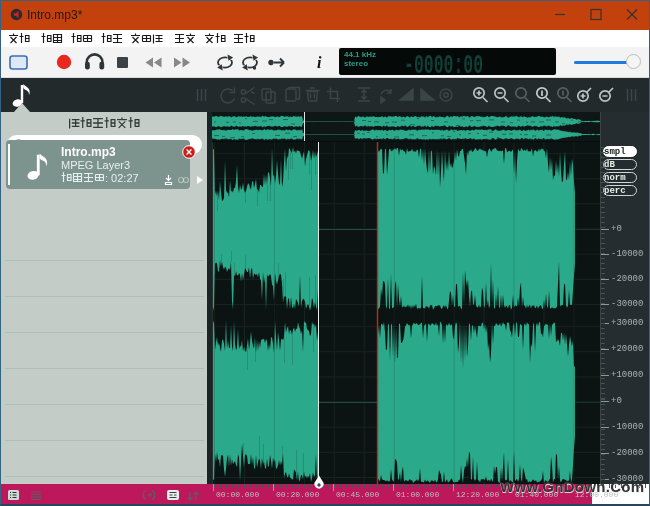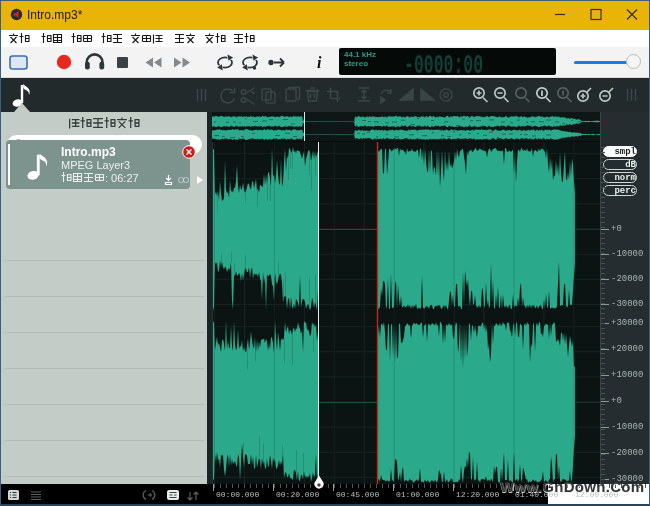--- a/index.html
+++ b/index.html
@@ -1,41 +1,41 @@
 <!DOCTYPE html>
 <html><head><meta charset="utf-8"><style>
 *{margin:0;padding:0;box-sizing:border-box}
 html,body{width:650px;height:506px;overflow:hidden;background:#c3ccc6;font-family:"Liberation Sans",sans-serif}
 .abs{position:absolute}
 #win{position:relative;width:650px;height:506px;background:#fff}
 
-#title{left:0;top:0;width:650px;height:30px;background:#eab308}
+#title{left:0;top:0;width:650px;height:30px;background:#c2410c}
 #title .txt{left:27px;top:8px;font-size:12px;color:#1b1b1b}
 
 #menu{left:0;top:30px;width:650px;height:17px;background:#fff;color:#1a1a1a}
 
 #tbar{left:0;top:47px;width:650px;height:31px;background:#f2f3f2;border-bottom:1px solid #dadada}
 
 #dbar{left:0;top:78px;width:650px;height:34px;background:#222a2c}
 .dots{background-image:radial-gradient(circle at 1px 1px,rgba(255,255,255,.05) 1px,transparent 1.2px);background-size:4px 4px}
 
 #panel{left:1px;top:112px;width:206px;height:373px;background:#c3ccc6}
 #notch{left:14px;top:103px;width:0;height:0;border-left:8px solid transparent;border-right:8px solid transparent;border-bottom:9px solid #c3ccc6}
 #search{left:6px;top:23px;width:195px;height:19px;background:#fdfefd;border-radius:10px}
 #item{left:5px;top:28px;width:184px;height:49px;background:#7d938d;border-radius:4px}
 #item .bar{left:2px;top:4px;width:2px;height:41px;background:#fff}
 #item .t1{left:55px;top:5px;font-size:12px;font-weight:bold;color:#fff}
 #item .t2{left:55px;top:20px;font-size:11px;color:#e9efec}
 .sep{left:4px;width:199px;height:1px;background:rgba(40,60,55,.10)}
 
-#bstrip{left:0;top:484px;width:548px;height:22px;background:#000000}
+#bstrip{left:0;top:484px;width:592px;height:22px;background:#be185d}
 
 #gap{left:207px;top:112px;width:5px;height:372px;background:#1a2325}
 #rscale{left:601px;top:112px;width:49px;height:372px;background:#252d30}
-.pill{position:absolute;left:2px;width:34px;height:11px;border:1px solid #cfd8d4;border-radius:6px;background:rgba(30,40,42,.2);color:#e7efeb;font-family:"Liberation Mono",monospace;font-size:9px;font-weight:bold;text-align:right;line-height:10px}
+.pill{position:absolute;left:2px;width:34px;height:11px;border:1px solid #cfd8d4;border-radius:6px;background:rgba(30,40,42,.2);color:#e7efeb;font-family:"Liberation Mono",monospace;font-size:9px;font-weight:bold;text-align:left;line-height:10px}
 .pill.on{background:#fff;color:#16201d;border-color:#fff}
 .slbl{position:absolute;left:10px;font-family:"Liberation Mono",monospace;font-size:9px;color:#a7b3af;white-space:pre}
 .mtick{position:absolute;left:0;width:8px;height:1px;background:#8d9b97}
 
 .rlbl{position:absolute;top:6px;font-family:"Liberation Mono",monospace;font-size:8px;color:#b5c1bd;letter-spacing:0}
 .rmaj{position:absolute;top:0;width:1px;height:7px;background:#95a3a0}
 #wm{left:500px;top:478px;font-size:15px;font-weight:bold;letter-spacing:.3px;color:#343434;text-shadow:0 1px 0 rgba(236,240,238,.85),1px 1px 0 rgba(236,240,238,.35);font-family:"Liberation Sans",sans-serif}
 
 #wb{left:0;top:0;width:650px;height:506px;border:1px solid #366182;border-bottom:2px solid #27455c;pointer-events:none;z-index:50}
 .cj{display:inline-block;vertical-align:top}
@@ -249,21 +249,21 @@
   <div class="abs t1">Intro.mp3</div>
   <div class="abs t2" style="top:19px">MPEG Layer3</div>
   <div class="abs t2" style="top:32px"><svg class="cj" width="11" height="11" viewBox="0 0 11 11">
             <use href="#k4"></use>
           </svg><svg class="cj" width="11" height="11" viewBox="0 0 11 11">
             <use href="#k5"></use>
           </svg><svg class="cj" width="11" height="11" viewBox="0 0 11 11">
             <use href="#k3"></use>
           </svg><svg class="cj" width="11" height="11" viewBox="0 0 11 11">
             <use href="#k1"></use>
-          </svg><span style="font-size:11px">: 06:27</span></div>
+          </svg><span style="font-size:11px">: 02:27</span></div>
   <svg class="abs" style="left:176px;top:5px" width="14" height="14" viewBox="0 0 14 14">
           <circle cx="7" cy="7" r="6.3" fill="#c81e1e" stroke="#fff" stroke-width="1"></circle>
           <path d="M4.6 4.6l4.8 4.8M9.4 4.6L4.6 9.4" stroke="#fff" stroke-width="1.4"></path>
         </svg>
   <svg class="abs" style="left:158px;top:34px" width="40" height="12" viewBox="0 0 40 12">
    <path d="M4.5 1v5m-2.5-2l2.5 2.5L7 4M1.5 8.5h6v2h-6z" stroke="#fff" stroke-width="1.2" fill="none"></path>
    <g stroke="rgba(255,255,255,.4)" stroke-width="1.2" fill="none">
             <circle cx="17" cy="6" r="2.5"></circle>
             <circle cx="22" cy="6" r="2.5"></circle>
           </g>

